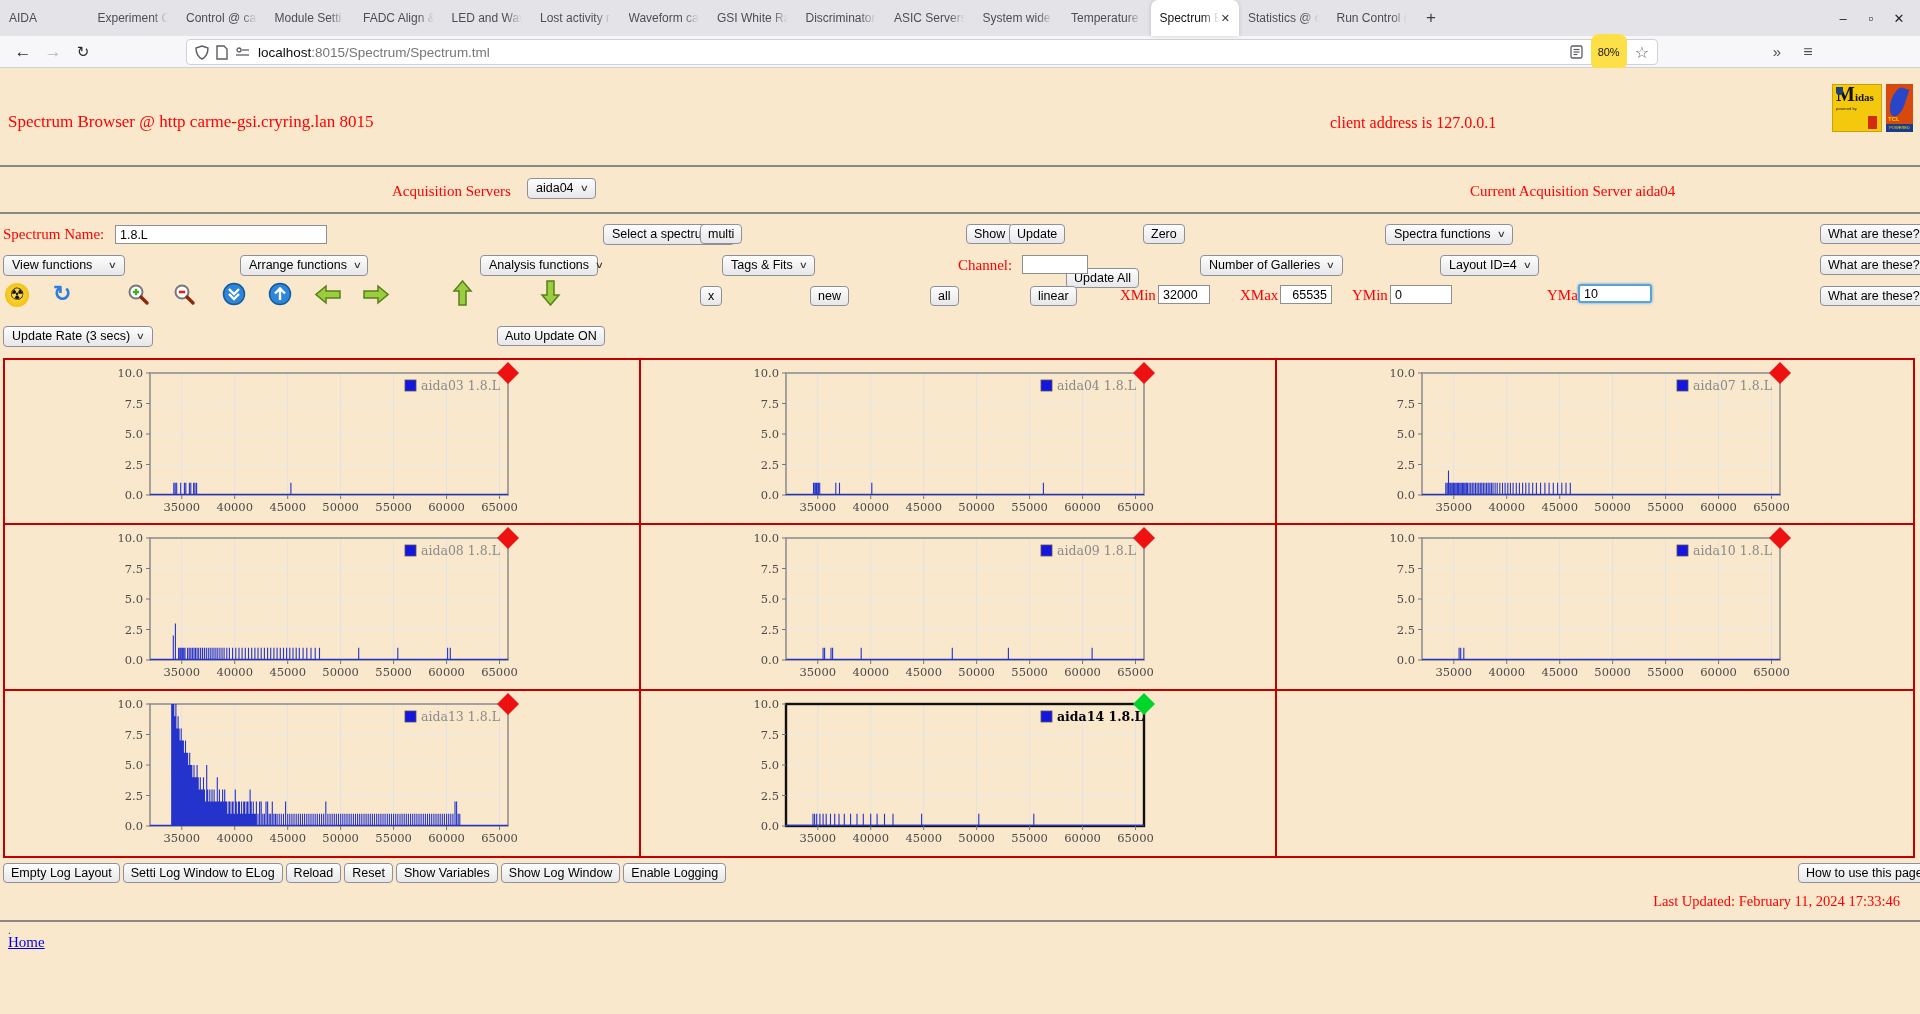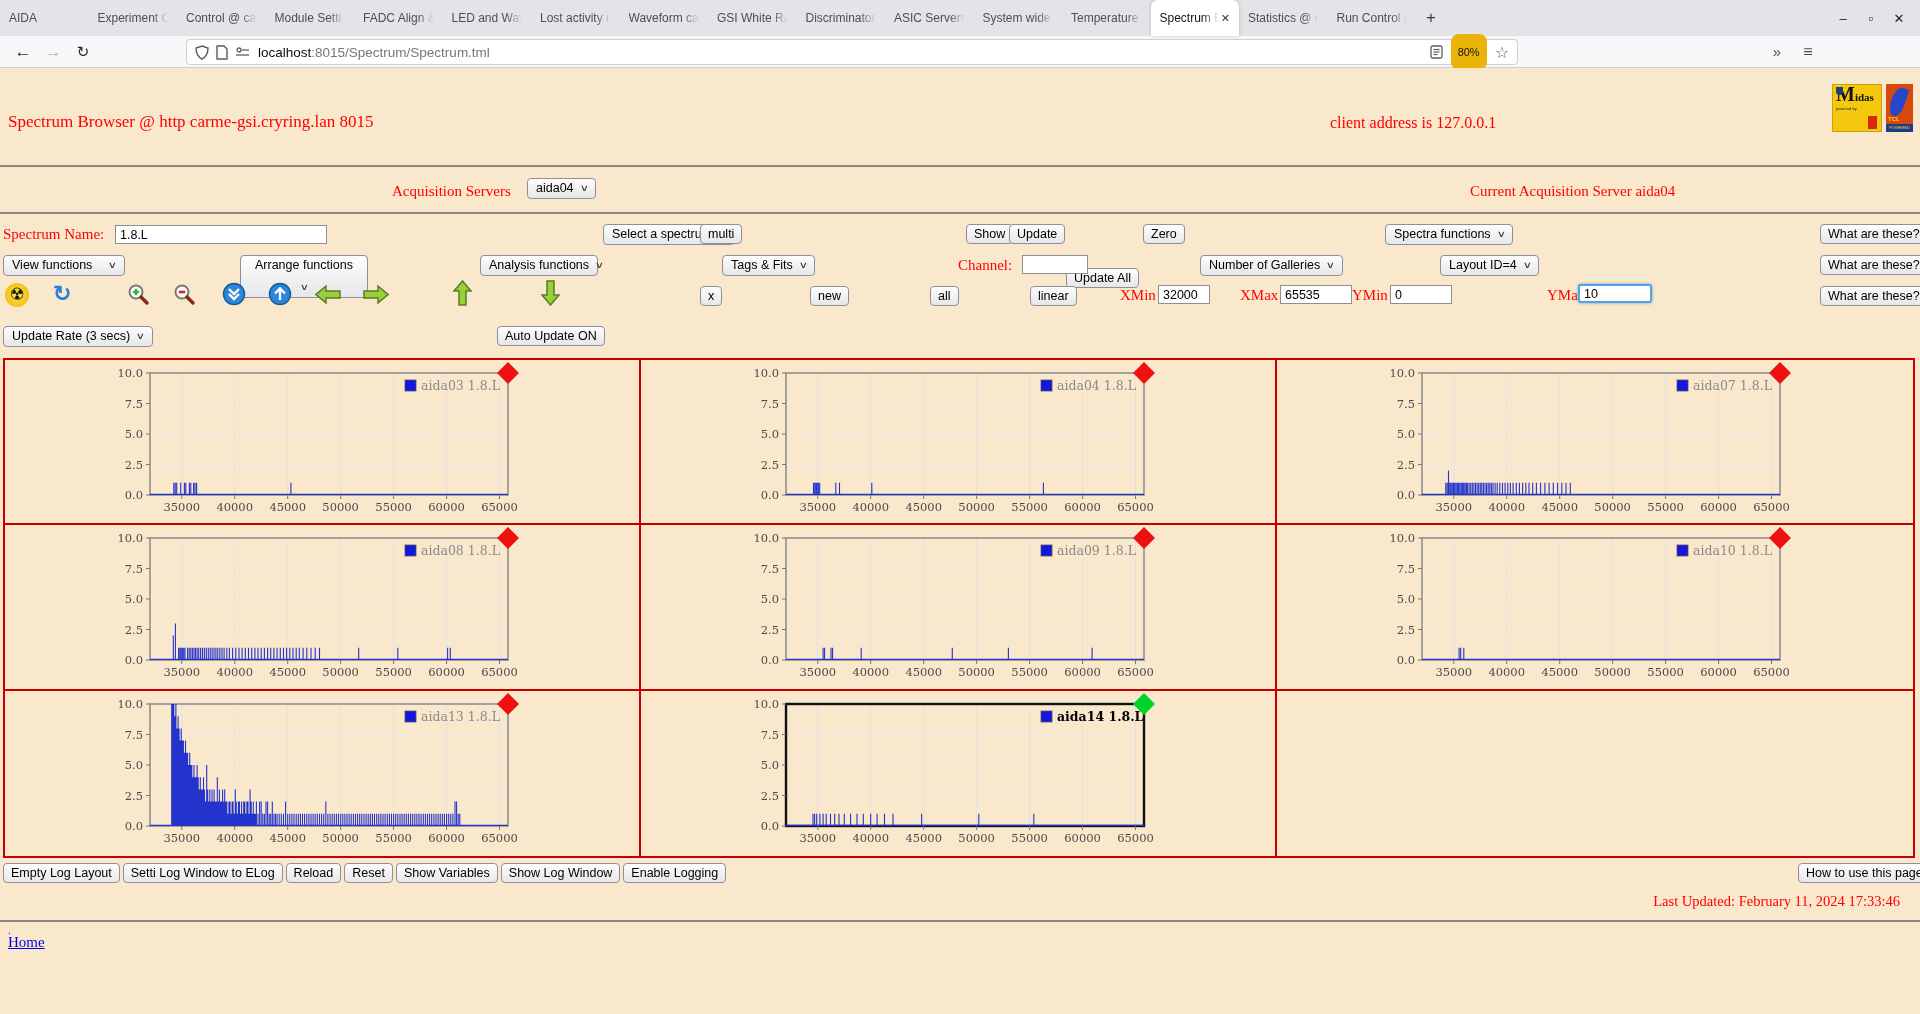--- a/index.html
+++ b/index.html
@@ -13,24 +13,24 @@
   .tab .tlabel { overflow:hidden; white-space:nowrap; -webkit-mask-image:linear-gradient(90deg,#000 78%,transparent); mask-image:linear-gradient(90deg,#000 78%,transparent); flex:1; }
   .tab.active { background:#fff; border-radius:7px 7px 0 0; color:#15141a; box-shadow:0 0 4px rgba(0,0,0,.18); z-index:2; }
   .tab.active .tlabel { -webkit-mask-image:linear-gradient(90deg,#000 72%,transparent); mask-image:linear-gradient(90deg,#000 72%,transparent); }
   .tab .closex { font-size:11px; color:#333; margin-left:2px; flex:none; }
   .newtab { width:30px; display:flex; align-items:center; justify-content:center; font-size:17px; color:#3a3a40; }
   .winbtns { position:absolute; right:0; top:0; height:36px; display:flex; align-items:center; gap:14px; padding-right:14px; }
   .winbtn { font-size:13px; color:#222; width:14px; text-align:center; }
 
   .navbar { position:absolute; top:36px; left:0; width:1920px; height:32px; background:#f7f7f9; border-bottom:1px solid #d0d0d6; }
   .navicon { position:absolute; top:0; height:31px; display:flex; align-items:center; justify-content:center; font-size:17px; color:#2a2a2e; }
-  .urlbar { position:absolute; left:186px; top:3px; width:1332px; height:26px; background:#fff; border:1px solid #d0d0d7; border-radius:4px; display:flex; align-items:center; padding:0 8px; }
+  .urlbar { position:absolute; left:186px; top:3px; width:1472px; height:26px; background:#fff; border:1px solid #d0d0d7; border-radius:4px; display:flex; align-items:center; padding:0 8px; }
   .urltext { font-size:13.5px; color:#0c0c0d; margin-left:8px; flex:1; white-space:nowrap; overflow:hidden; }
   .urltext .dim { color:#767676; }
-  .zoompill { background:#eab308; border-radius:8px; font-size:11px; color:#15141a; padding:12px 7px; margin:0 8px; }
+  .zoompill { background:#fde047; border-radius:8px; font-size:11px; color:#15141a; padding:12px 7px; margin:0 8px; }
   .uicon { color:#5b5b66; display:flex; align-items:center; }
 
   
   .page { position:absolute; top:68px; left:0; width:1920px; height:946px; background:#fae8cd; }
   .abs { position:absolute; }
   .rser { font-family:"Liberation Serif","DejaVu Serif",serif; font-weight:normal; color:#ff0000; }
   .hrline { position:absolute; left:0; width:1920px; height:2px; background:#8a8a84; }
 
   .btn { display:inline-flex; align-items:center; justify-content:center; padding:2px 7px; background:linear-gradient(#fdfdfd,#e7e7e9); border:1px solid #8f8f9b; border-radius:4px; font-size:12.5px; color:#000; white-space:nowrap; line-height:14px; }
   .select { display:inline-flex; align-items:center; gap:7px; padding:2px 8px; background:linear-gradient(#fdfdfd,#e7e7e9); border:1px solid #8f8f9b; border-radius:4px; font-size:12.5px; color:#000; white-space:nowrap; line-height:15px; }
@@ -205,21 +205,21 @@
   <div class="abs select" style="top:156px;left:1385px;">
       <span>Spectra functions</span>
       <span class="chev">∨</span>
     </div>
   <div class="abs btn" style="top:156px;left:1820px;">What are these?</div>
 
   <div class="abs select" style="top:187px;left:3px;width:122px;justify-content:space-between;">
       <span>View functions</span>
       <span class="chev">∨</span>
     </div>
-  <div class="abs select" style="top:187px;left:240px;width:128px;justify-content:space-between;flex-direction:column;">
+  <div class="abs select" style="top:187px;left:240px;width:128px;justify-content:space-between;">
       <span>Arrange functions</span>
       <span class="chev">∨</span>
     </div>
   <div class="abs select" style="top:187px;left:480px;width:118px;justify-content:space-between;">
       <span>Analysis functions</span>
       <span class="chev">∨</span>
     </div>
   <div class="abs select" style="top:187px;left:722px;">
       <span>Tags &amp; Fits</span>
       <span class="chev">∨</span>
@@ -286,21 +286,21 @@
         <path d="M7,1 L7,15 L2,15 L10.5,25 L19,15 L14,15 L14,1 Z" fill="#9ccd3f" stroke="#55801c" stroke-width="1.5"></path>
       </svg>
   </span>
   <div class="abs btn" style="top:218px;left:700px;">x</div>
   <div class="abs btn" style="top:218px;left:810px;">new</div>
   <div class="abs btn" style="top:218px;left:930px;">all</div>
   <div class="abs btn" style="top:218px;left:1030px;">linear</div>
   <div class="abs rser" style="top:219px;left:1120px;font-size:15px;">XMin</div>
   <input class="abs inp" style="top: 217px; left: 1158px; width: 52px;" value="32000">
   <div class="abs rser" style="top:219px;left:1240px;font-size:15px;">XMax</div>
-  <input class="abs inp" style="top: 217px; left: 1280px; width: 72px;" value="65535">
+  <input class="abs inp" style="top: 217px; left: 1280px; width: 52px; text-align: right;" value="65535">
   <div class="abs rser" style="top:219px;left:1352px;font-size:15px;">YMin</div>
   <input class="abs inp" style="top: 217px; left: 1390px; width: 62px;" value="0">
   <div class="abs rser" style="top:219px;left:1540px;font-size:15px;margin-left:7px;">YMax</div>
   <input class="abs inp inp-focus" style="top: 216px; left: 1578px; width: 74px;" value="10">
   <div class="abs btn" style="top:218px;left:1820px;">What are these?</div>
 
   <div class="abs select" style="top:258px;left:3px;">
       <span>Update Rate (3 secs)</span>
       <span class="chev">∨</span>
     </div>

